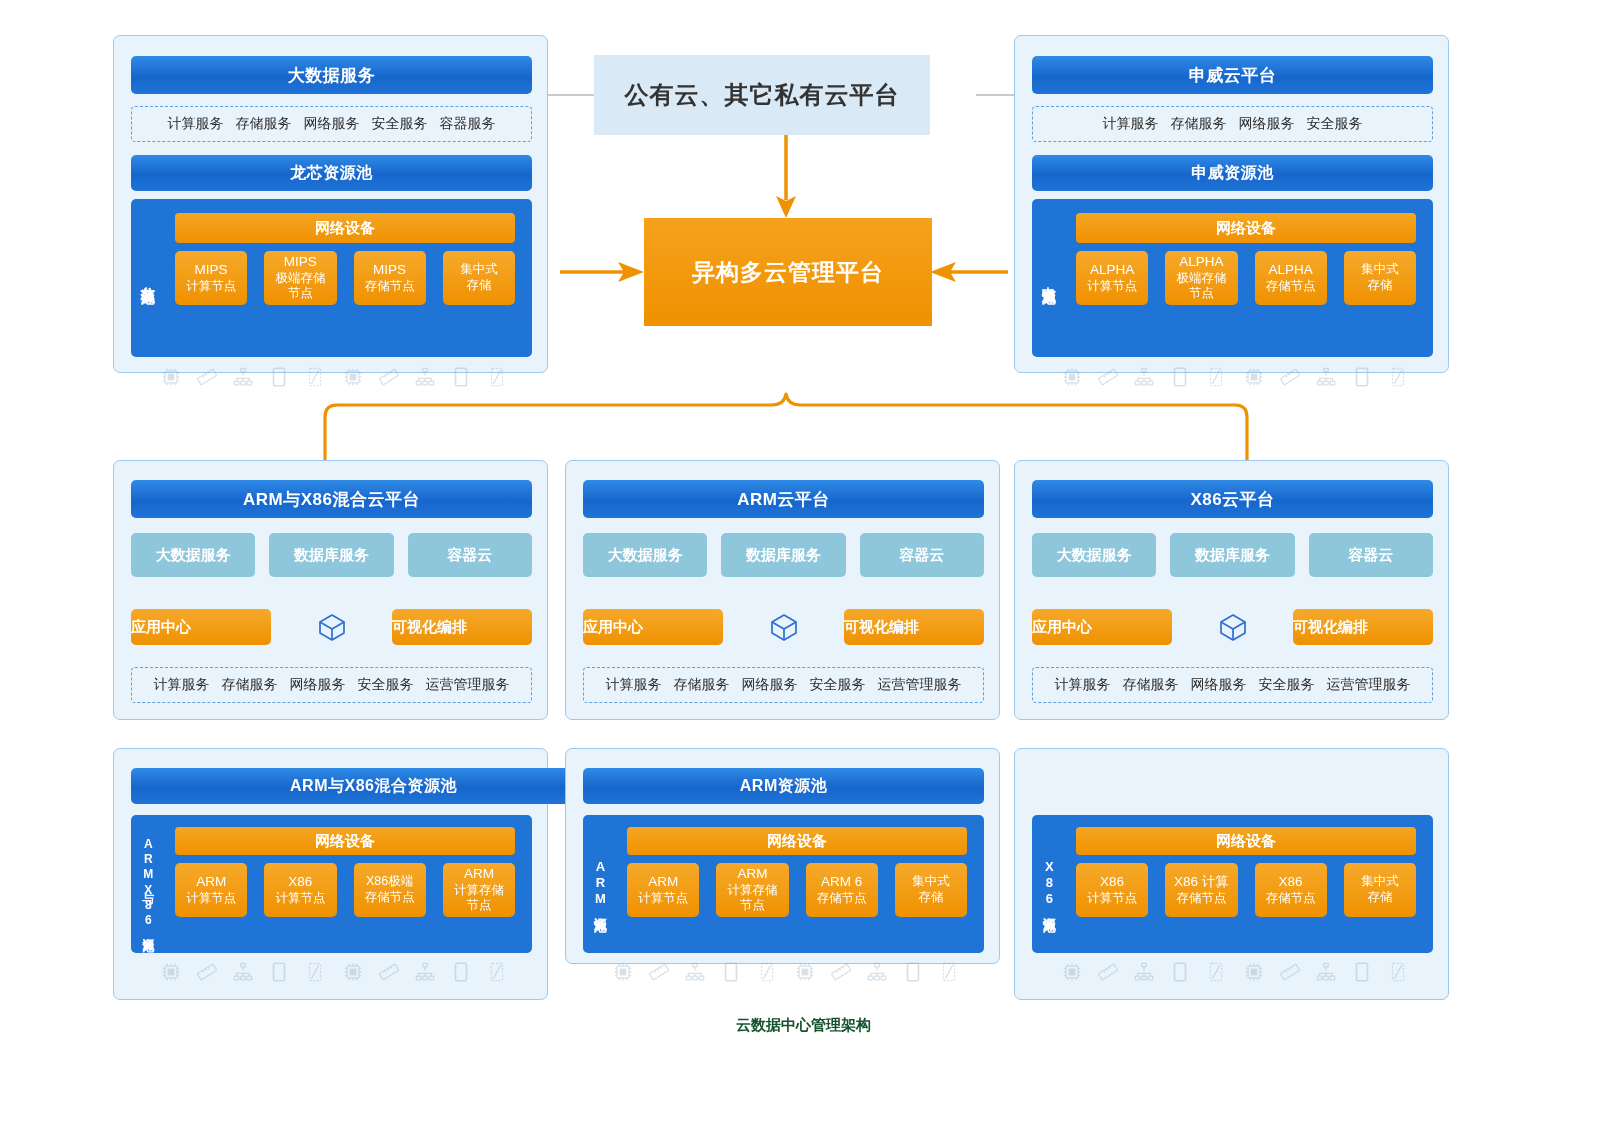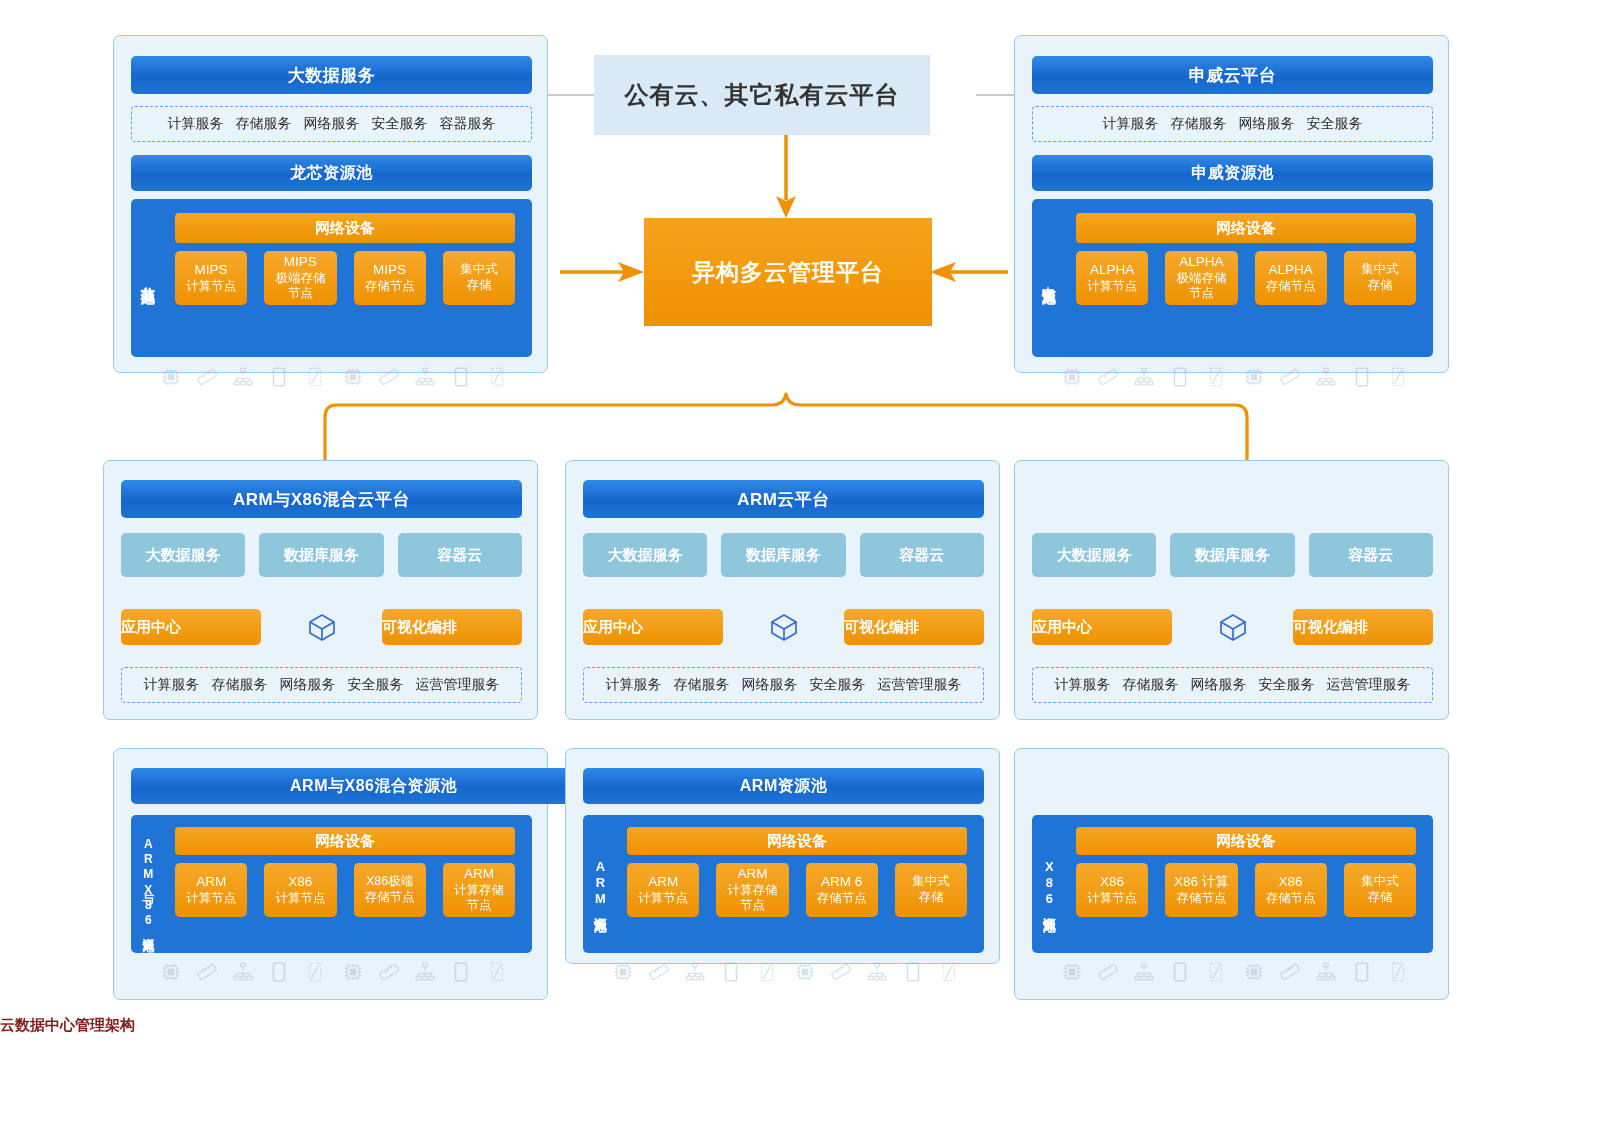--- a/index.html
+++ b/index.html
@@ -97,22 +97,22 @@
   .ochip {
     background: linear-gradient(180deg,#f6a92b 0%, #ef9100 100%);
     border-radius: 5px;
     color: #fff; font-weight: bold; font-size: 15px;
     display: flex; align-items: center; justify-content: flex-start;
     height: 36px;
   }
 
   .caption {
     position: absolute;
-    width: 100%; text-align: left;
-    color: #7f1d1d; font-weight: bold; font-size: 15px;
+    width: 100%; text-align: center;
+    color: #14532d; font-weight: bold; font-size: 15px;
   }
 
   .publiccloud {
     position: absolute;
     background: #d9e9f5;
     display: flex; align-items: center; justify-content: center;
     color: #333; font-weight: bold; font-size: 24px;
     letter-spacing: 1px;
   }
   .mgmtbox {
@@ -380,21 +380,21 @@
           <span class="icon"><svg width="22" height="22" viewBox="0 0 24 24">
               <g fill="none" stroke="#8fa8bb" stroke-width="1.3" stroke-dasharray="2.2 1.6">
                 <rect x="6" y="2.5" width="12" height="19" rx="1.2"></rect>
               </g>
               <path d="M8 19.5L16 4.5" fill="none" stroke="#8fa8bb" stroke-width="1.3"></path>
             </svg></span>
         </div>
       </div>
   </div>
 
-  <div class="panel" style="left:103px; top:460px; width:435px; height:260px;">
+  <div class="panel" style="left:113px; top:460px; width:435px; height:260px;">
     <div class="bluebar" style="position:absolute;left:17px;top:19px;width:401px;height:38px;font-size:17px;">
       <span>ARM与X86混合云平台</span>
     </div>
     <div class="chip-row" style="position:absolute;left:17px;top:72px;width:401px;">
       <div class="chip">
           <span>大数据服务</span>
         </div>
       <div class="chip">
           <span>数据库服务</span>
         </div>
@@ -463,20 +463,23 @@
     <div class="dashedbar" style="position:absolute;left:17px;top:206px;width:401px;height:36px;">
       <span>计算服务</span>
       <span>存储服务</span>
       <span>网络服务</span>
       <span>安全服务</span>
       <span>运营管理服务</span>
     </div>
   </div>
 
   <div class="panel" style="left:1014px; top:460px; width:435px; height:260px;">
+    <div class="bluebar" style="position:absolute;left:17px;top:19px;width:401px;height:38px;font-size:17px;">
+      <span>X86云平台</span>
+    </div>
     <div class="chip-row" style="position:absolute;left:17px;top:72px;width:401px;">
       <div class="chip">
           <span>大数据服务</span>
         </div>
       <div class="chip">
           <span>数据库服务</span>
         </div>
       <div class="chip">
           <span>容器云</span>
         </div>

